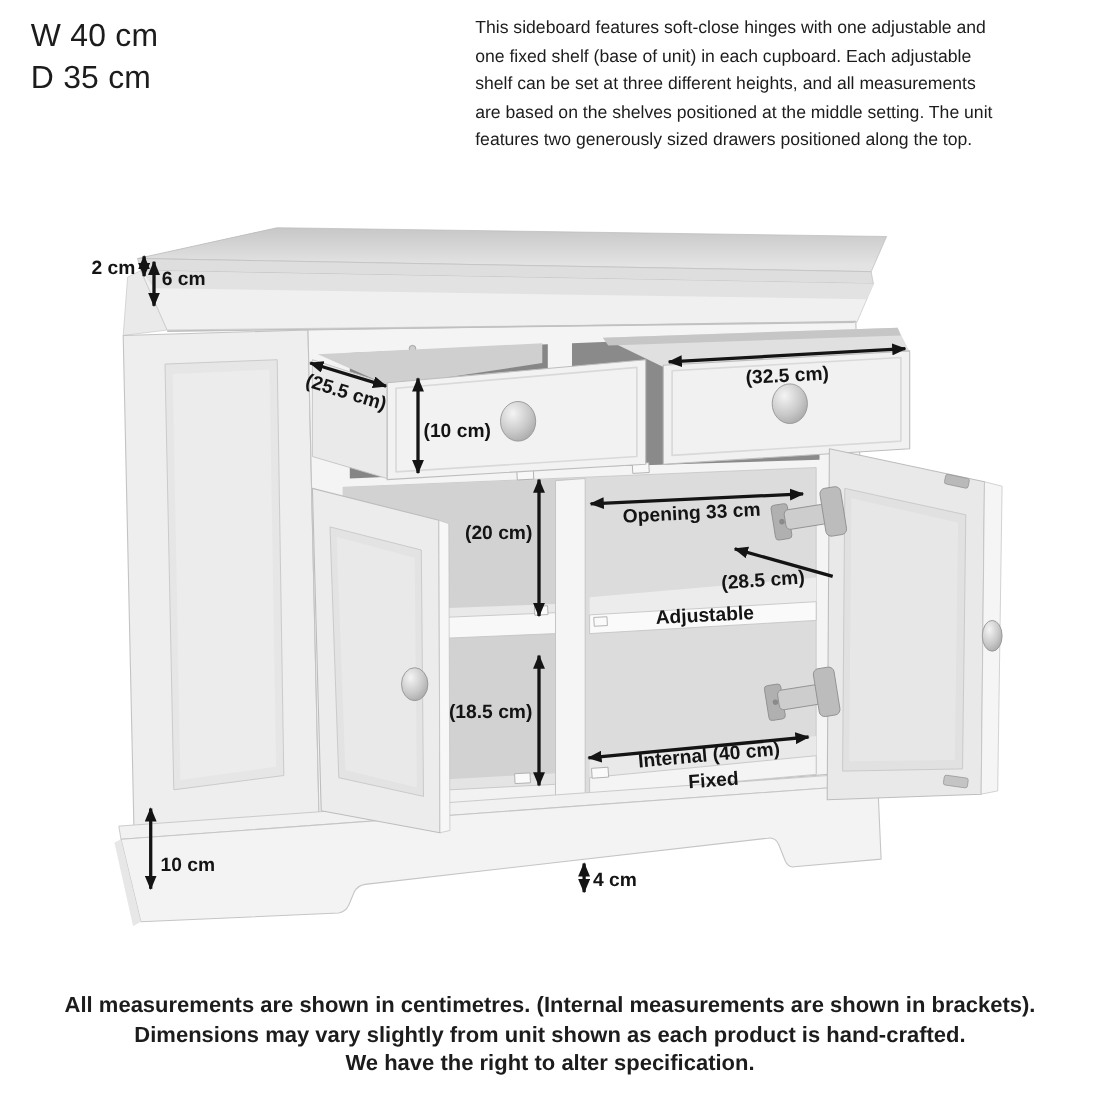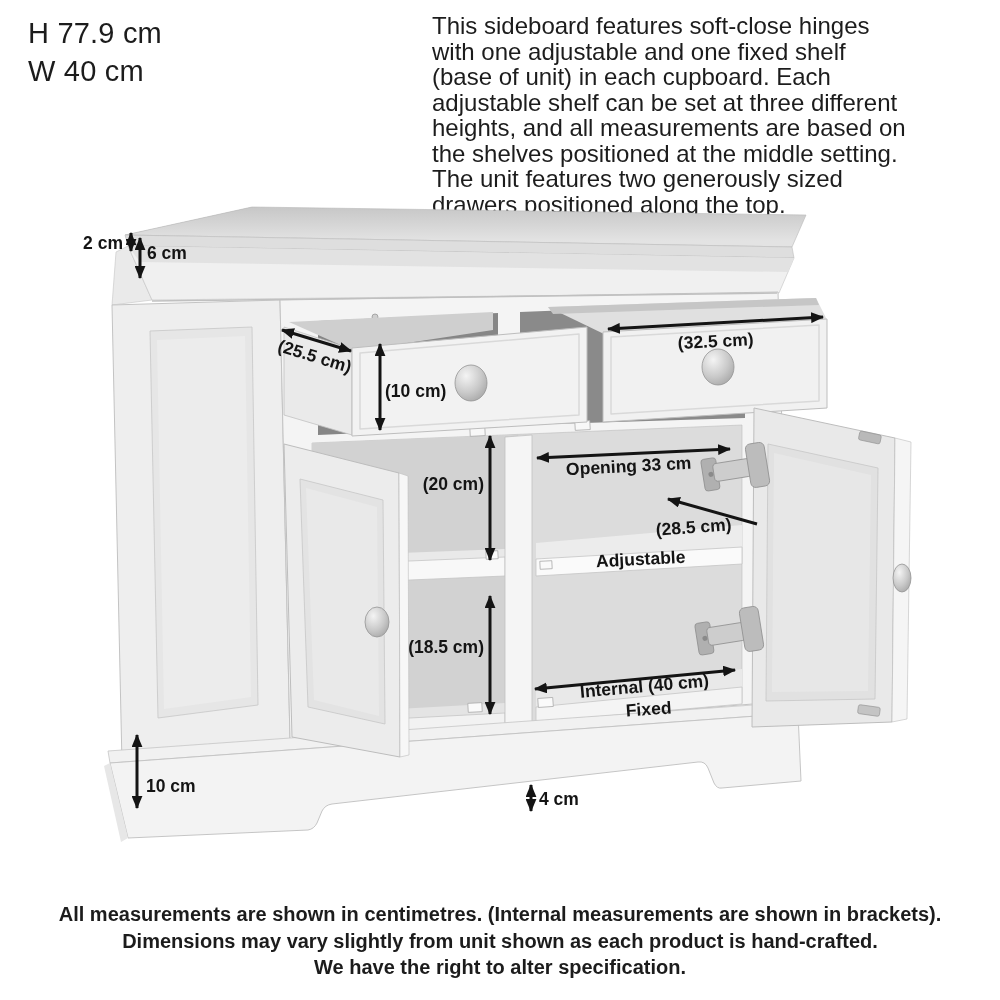--- a/index.html
+++ b/index.html
@@ -1,33 +1,33 @@
 <!DOCTYPE html>
 <html><head>
 <meta charset="utf-8">
 <style>
   html,body{margin:0;padding:0;background:#ffffff;}
   body{width:1000px;height:1000px;font-family:"Liberation Sans",sans-serif;color:#1c1c1c;}
   .stage{position:relative;width:1000px;height:1000px;overflow:hidden;background:#ffffff;}
   .overall{position:absolute;left:28px;top:14px;font-size:29px;line-height:38px;font-weight:400;letter-spacing:.2px;}
-  .desc{position:absolute;left:432px;top:13px;width:478px;margin:0;font-size:24px;line-height:25.5px;font-weight:400;}
+  .desc{position:absolute;left:432px;top:13px;width:478px;margin:0;font-size:16px;line-height:25.5px;font-weight:400;}
   .footer{position:absolute;left:0;top:901px;width:1000px;text-align:center;font-size:20px;line-height:26.5px;font-weight:700;}
   svg.diagram{position:absolute;left:0;top:0;}
   text.lbl{font-family:"Liberation Sans",sans-serif;font-size:17.5px;font-weight:600;fill:#141414;}
   line.dim{stroke:#141414;stroke-width:3;stroke-linecap:butt;}
   polygon,path.pl,rect.clip{stroke-linejoin:round;}
 </style>
 </head>
 <body>
 
 <div class="stage">
 
   <div class="overall">
-    <div>H 77.9 cm</div>
     <div>W 40 cm</div>
+    <div>D 35 cm</div>
   </div>
 
   <p class="desc">This sideboard features soft-close hinges with one adjustable and one fixed shelf (base of unit) in each cupboard. Each adjustable shelf can be set at three different heights, and all measurements are based on the shelves positioned at the middle setting. The unit features two generously sized drawers positioned along the top.</p>
 
   <svg class="diagram" width="1000" height="1000" viewBox="0 0 1000 1000">
     <defs>
       <marker id="arr" viewBox="0 0 12 10" refX="11" refY="5" markerWidth="13" markerHeight="11" orient="auto-start-reverse" markerUnits="userSpaceOnUse">
         <path d="M0,0 L12,5 L0,10 Z" fill="#141414"></path>
       </marker>
       <linearGradient id="gTop" x1="0" y1="0" x2="0" y2="1">

